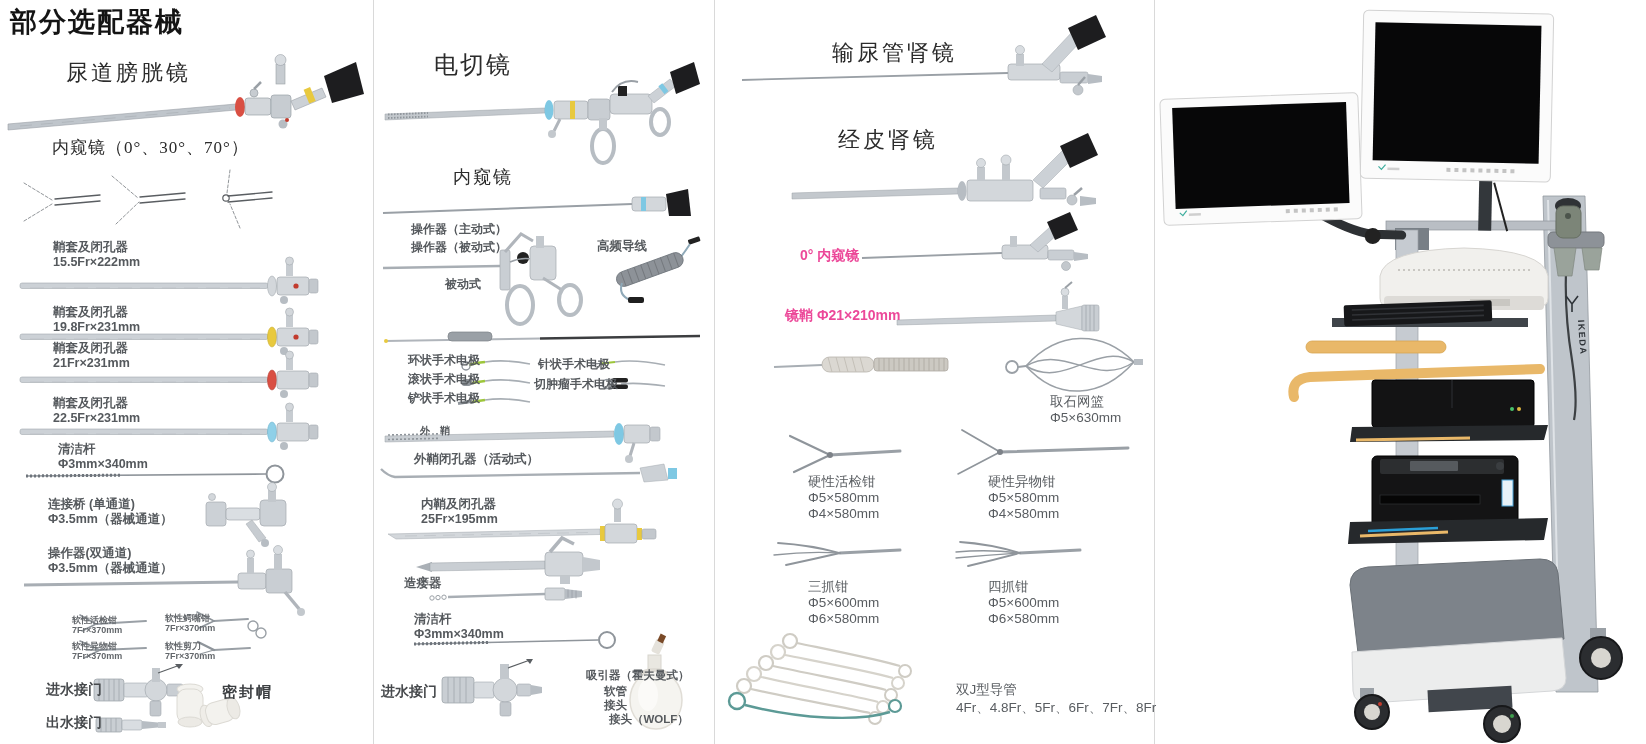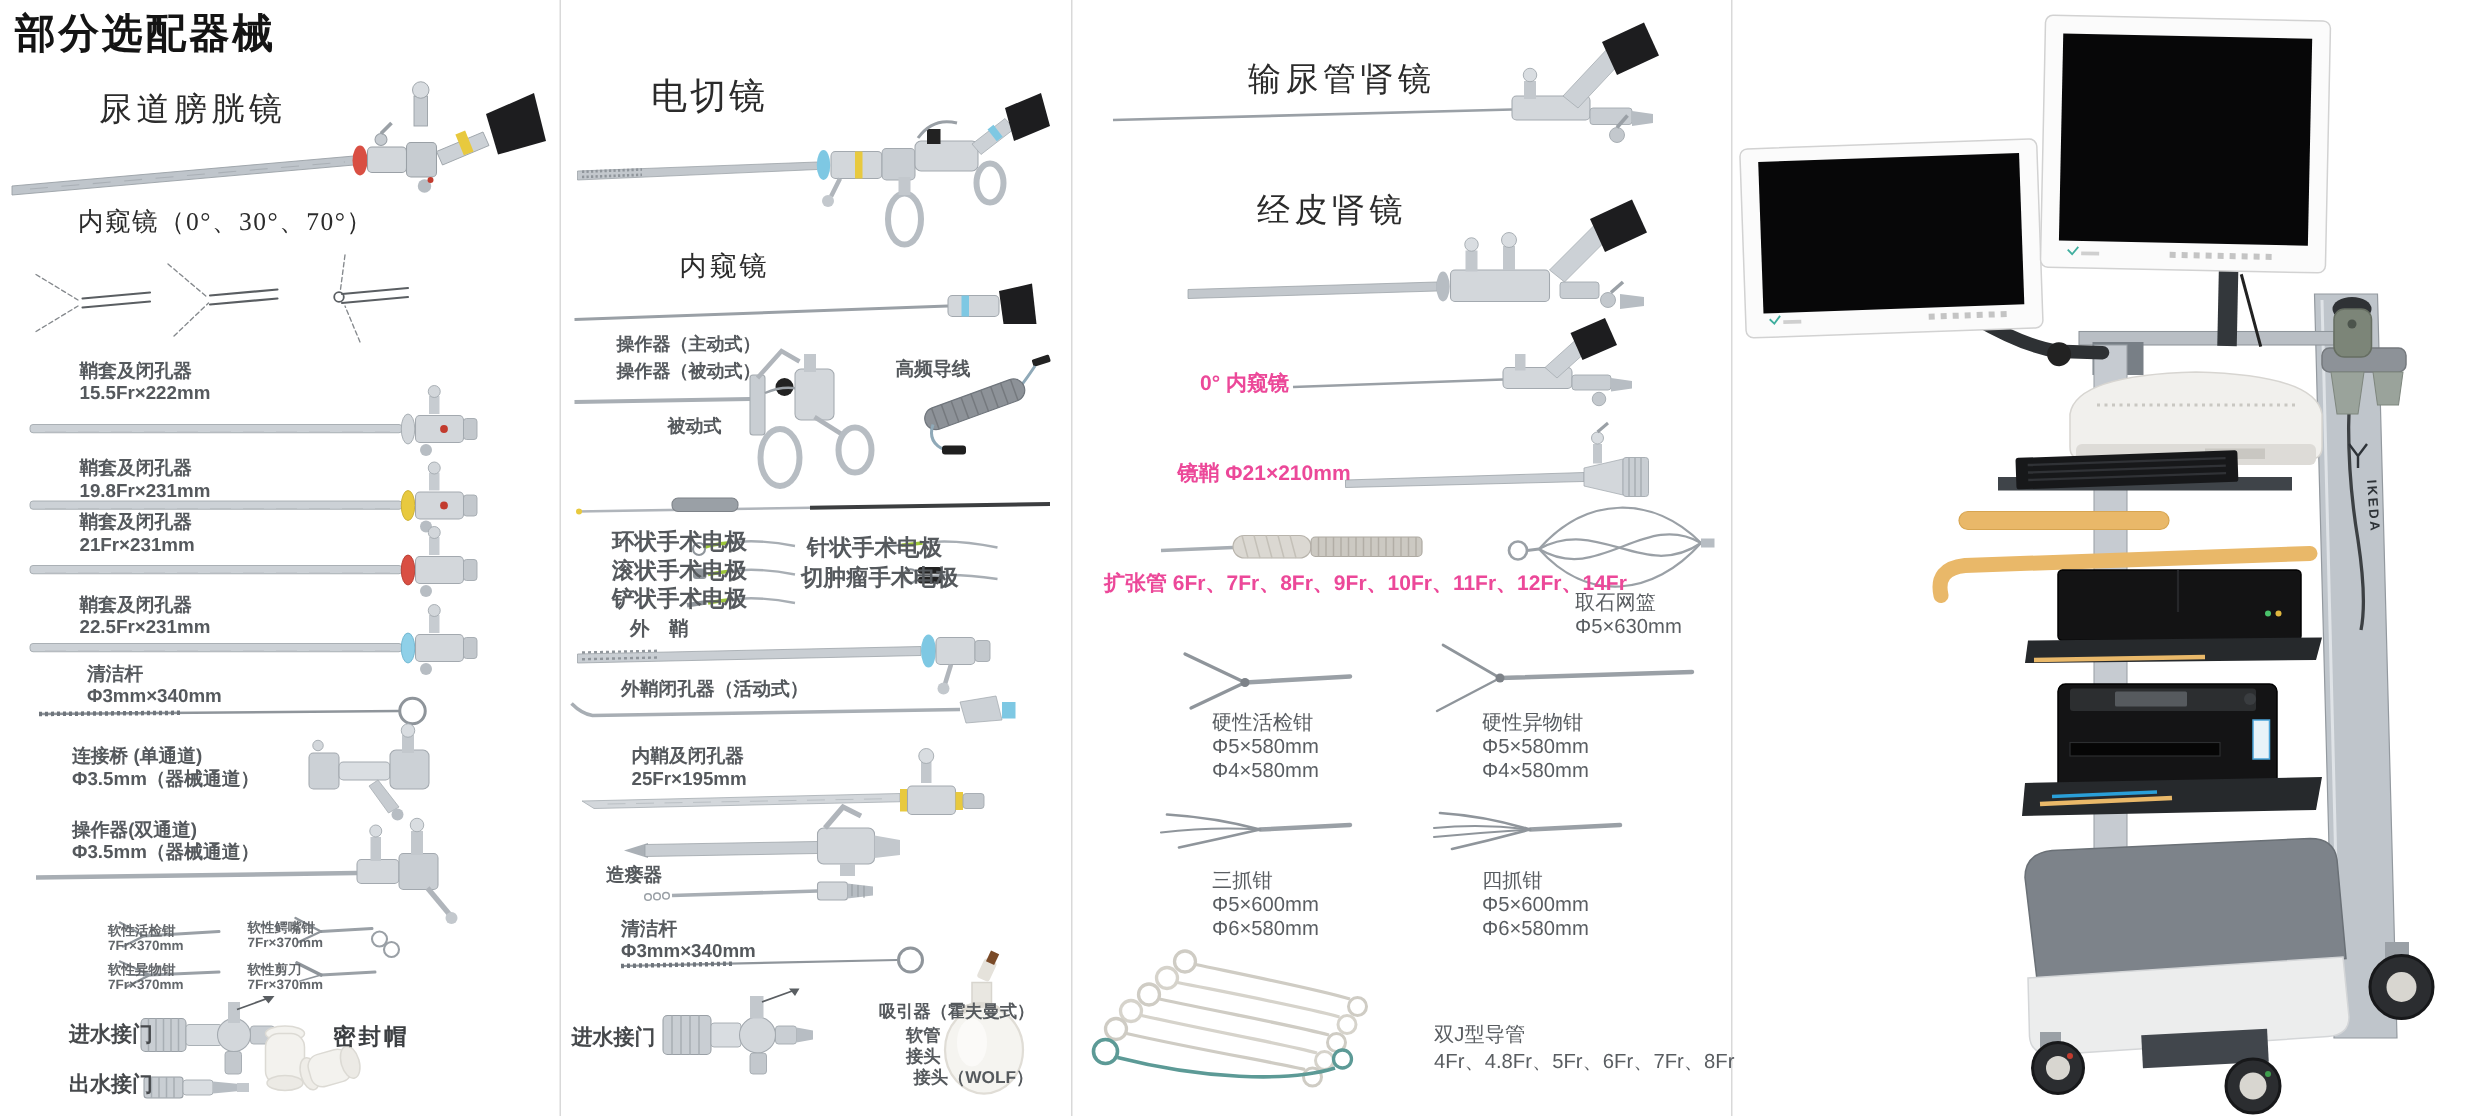--- a/index.html
+++ b/index.html
@@ -9,21 +9,21 @@
   .vline{position:absolute;top:0;width:1px;height:744px;background:#d9d9d9;}
   .lb{position:absolute;line-height:1.22;white-space:nowrap;color:#55595d;}
   .serif{font-family:"Liberation Serif","DejaVu Serif",serif;color:#2b2b2b;}
   .big{font-size:27px;font-weight:bold;color:#141414;letter-spacing:2px;}
   .h22{font-size:22px;letter-spacing:3px;}
   .h24{font-size:24px;letter-spacing:2px;}
   .h18{font-size:18px;letter-spacing:2px;margin-left:28px;}
   .h17{font-size:17px;letter-spacing:1px;}
   .it{font-size:12.5px;font-weight:600;}
   .it12{font-size:12px;font-weight:600;}
-  .el{font-size:15px;font-weight:600;}
+  .el{font-size:12px;font-weight:600;}
   .tiny{font-size:9px;font-weight:600;color:#63676b;margin-left:17px;}
   .m14{font-size:14px;font-weight:600;color:#46494c;}
   .cap15{font-size:15px;font-weight:600;color:#3c3f42;letter-spacing:2px;}
   .c3{font-size:13.5px;color:#595d61;}
   .c3b{font-size:14px;color:#ec4899;font-weight:bold;}
   .s115{font-size:11.5px;font-weight:600;padding-left:48px;}
 </style>
 </head>
 <body>
 
@@ -594,38 +594,37 @@
 <div class="lb serif h18" style="left:425px;top:167px">内窥镜</div>
 <div class="lb it12" style="left:411px;top:222px">操作器（主动式）</div>
 <div class="lb it12" style="left:411px;top:240px">操作器（被动式）</div>
 <div class="lb it" style="left:597px;top:239px">高频导线</div>
 <div class="lb it12" style="left:445px;top:277px">被动式</div>
 <div class="lb el" style="left:408px;top:353px">环状手术电极</div>
 <div class="lb el" style="left:408px;top:372px">滚状手术电极</div>
 <div class="lb el" style="left:408px;top:391px">铲状手术电极</div>
 <div class="lb el" style="left:538px;top:357px">针状手术电极</div>
 <div class="lb el" style="left:534px;top:377px">切肿瘤手术电极</div>
-<div class="lb it" style="left:420px;top:411px;font-size:13px">外　鞘</div>
+<div class="lb it" style="left:420px;top:425px;font-size:10px">外　鞘</div>
 <div class="lb it" style="left:414px;top:452px">外鞘闭孔器（活动式）</div>
 <div class="lb it" style="left:421px;top:497px">内鞘及闭孔器</div>
 <div class="lb it" style="left:421px;top:512px">25Fr×195mm</div>
 <div class="lb it" style="left:404px;top:576px">造瘘器</div>
 <div class="lb it" style="left:414px;top:612px">清洁杆</div>
 <div class="lb it" style="left:414px;top:627px">Φ3mm×340mm</div>
 <div class="lb m14" style="left:381px;top:683px">进水接门</div>
 <div class="lb s115" style="left:538px;top:668px">吸引器（霍夫曼式）</div>
 <div class="lb s115" style="left:556px;top:684px">软管</div>
 <div class="lb s115" style="left:556px;top:698px">接头</div>
 <div class="lb s115" style="left:561px;top:712px">接头（WOLF）</div>
 
 <div class="lb serif h22" style="left:832px;top:40px">输尿管肾镜</div>
 <div class="lb serif h22" style="left:838px;top:127px">经皮肾镜</div>
 <div class="lb c3b" style="left:800px;top:247px">0° 内窥镜</div>
 <div class="lb c3b" style="left:785px;top:307px">镜鞘  Φ21×210mm</div>
-<div class="lb c3b" style="left:736px;top:380px">扩张管  6Fr、7Fr、8Fr、9Fr、10Fr、11Fr、12Fr、14Fr</div>
 <div class="lb c3" style="left:1050px;top:394px">取石网篮</div>
 <div class="lb c3" style="left:1050px;top:410px">Φ5×630mm</div>
 
 <div class="lb c3" style="left:808px;top:474px">硬性活检钳</div>
 <div class="lb c3" style="left:808px;top:490px">Φ5×580mm</div>
 <div class="lb c3" style="left:808px;top:506px">Φ4×580mm</div>
 <div class="lb c3" style="left:988px;top:474px">硬性异物钳</div>
 <div class="lb c3" style="left:988px;top:490px">Φ5×580mm</div>
 <div class="lb c3" style="left:988px;top:506px">Φ4×580mm</div>
 <div class="lb c3" style="left:808px;top:579px">三抓钳</div>

